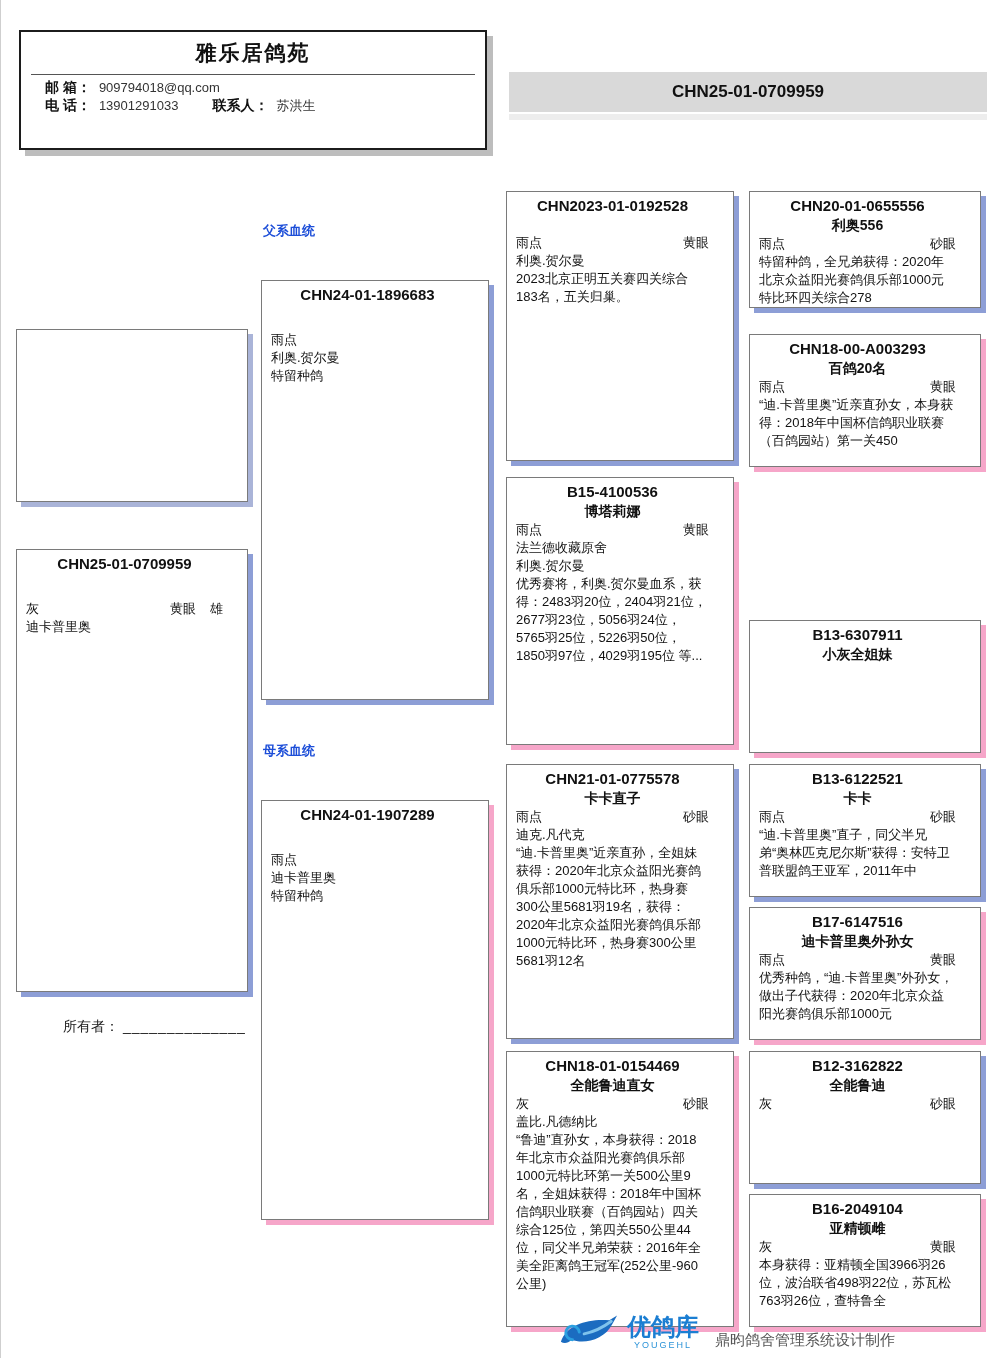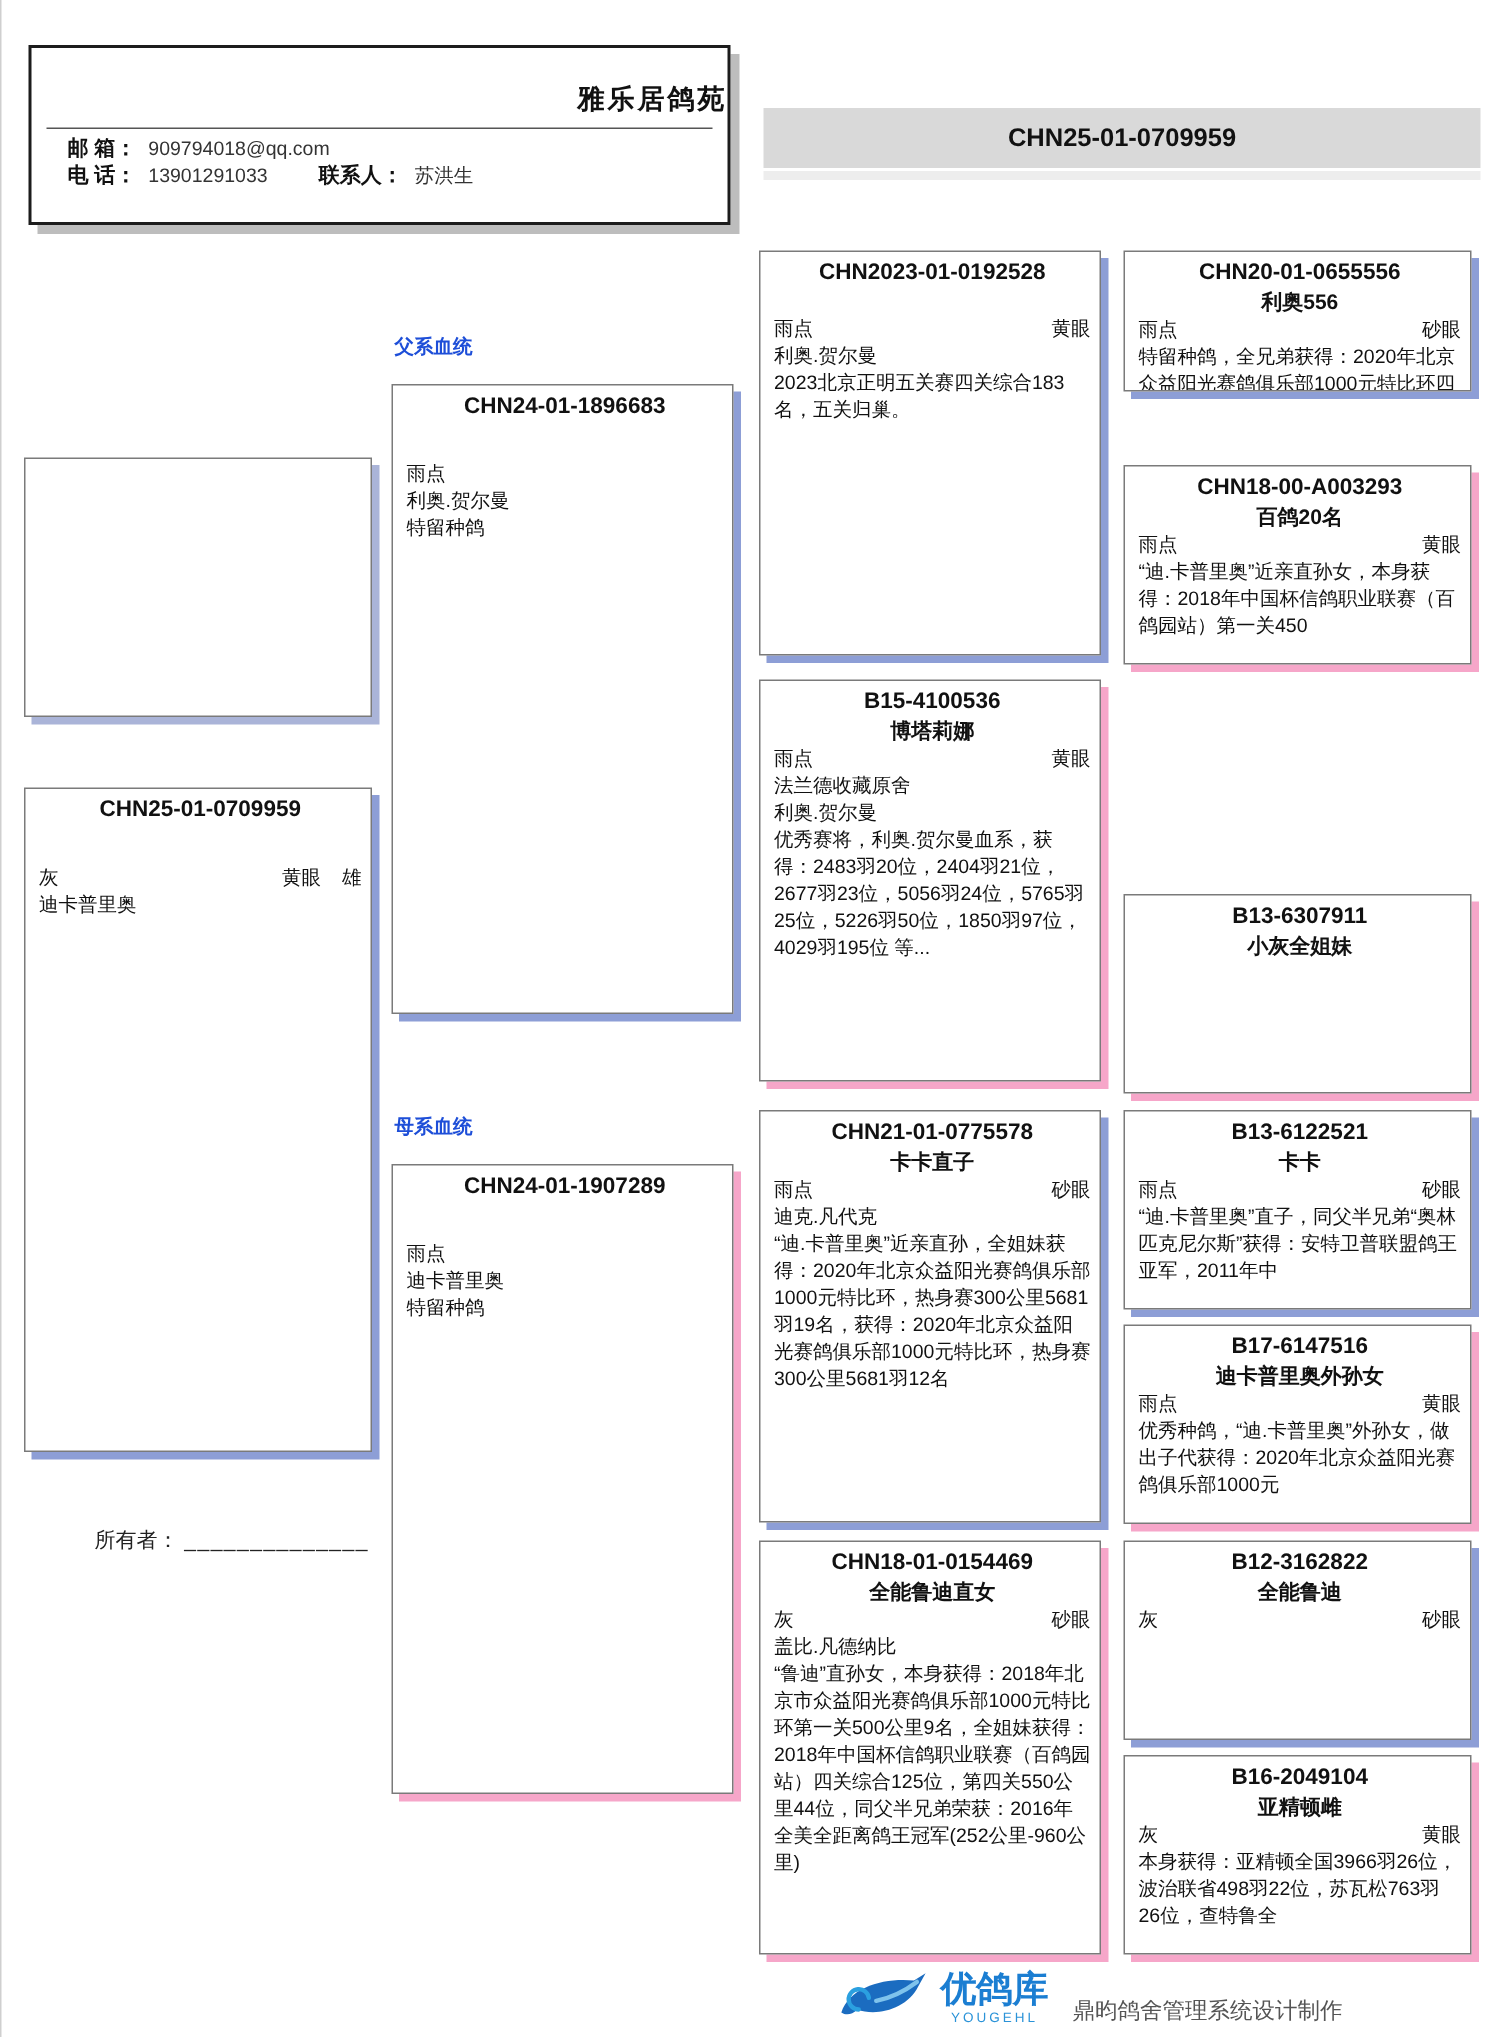--- a/index.html
+++ b/index.html
@@ -3,35 +3,35 @@
 <meta charset="utf-8">
 <style>
   html,body{margin:0;padding:0;background:#f2f2f2;}
   .page{position:relative;width:1000px;height:1358px;margin:0 auto;background:#ffffff;
         font-family:"Liberation Sans","DejaVu Sans",sans-serif;color:#111;overflow:hidden;
         border-left:1px solid #cfcfcf;box-sizing:border-box;}
 
   
   .hdr{position:absolute;left:18px;top:30px;width:468px;height:120px;background:#fff;
        border:2px solid #1c1c1c;box-sizing:border-box;box-shadow:6px 6px 0 #bdbdbd;}
-  .hdr-title{text-align:right;font-size:18px;font-weight:bold;padding-top:22px;letter-spacing:2px;}
+  .hdr-title{text-align:center;font-size:21px;font-weight:bold;padding-top:7px;letter-spacing:2px;}
   .hdr-rule{border:none;border-top:1px solid #555;margin:7px 10px 4px 10px;}
   .hdr-row{display:flex;align-items:baseline;padding:0 0 1px 24px;font-size:13px;line-height:17px;}
   .hlabel{font-weight:bold;font-size:14px;margin-right:8px;white-space:nowrap;}
   .hval{color:#333;}
   .hval.spaced{margin-right:34px;}
 
   
   .tbar{position:absolute;left:508px;top:72px;width:478px;height:40px;background:#d9d9d9;
         display:flex;align-items:center;justify-content:center;font-size:17px;font-weight:bold;}
   .tbar-strip{position:absolute;left:508px;top:114px;width:478px;height:6px;background:#ededed;}
 
   
   .pbox{position:absolute;background:#fff;border:1px solid #7a7a7a;box-sizing:border-box;
-        padding:4px 6px 6px 9px;overflow:hidden;}
+        padding:4px 24px 6px 9px;overflow:hidden;margin-top:24px;}
   .male{box-shadow:5px 5px 0 #8d9ed6;}
   .female{box-shadow:5px 5px 0 #f6a6c9;}
   .neutral{box-shadow:5px 5px 0 #aab4d8;}
   .ring{text-align:center;font-weight:bold;font-size:15px;line-height:20px;}
   .pname{text-align:center;font-weight:bold;font-size:14px;line-height:19px;}
   .ce{display:flex;justify-content:space-between;align-items:baseline;font-size:13px;
       line-height:18px;min-height:18px;gap:23px;}
   .ce .right{display:flex;gap:14px;}
   .bline{font-size:13px;line-height:18px;}
   .gap18{height:18px;}
@@ -157,21 +157,21 @@
     <div class="ring">CHN18-01-0154469</div>
     <div class="pname">全能鲁迪直女</div>
     <div class="ce">
       <span>灰</span>
       <span>砂眼</span>
     </div>
     <div class="bline">盖比.凡德纳比</div>
     <div class="bline">“鲁迪”直孙女，本身获得：2018年北京市众益阳光赛鸽俱乐部1000元特比环第一关500公里9名，全姐妹获得：2018年中国杯信鸽职业联赛（百鸽园站）四关综合125位，第四关550公里44位，同父半兄弟荣获：2016年全美全距离鸽王冠军(252公里-960公里)</div>
   </div>
 
-  <div class="pbox male" style="left:748px;top:167px;width:232px;height:94px;">
+  <div class="pbox male" style="left:748px;top:167px;width:232px;height:117px;">
     <div class="ring">CHN20-01-0655556</div>
     <div class="pname">利奥556</div>
     <div class="ce">
       <span>雨点</span>
       <span>砂眼</span>
     </div>
     <div class="bline">特留种鸽，全兄弟获得：2020年北京众益阳光赛鸽俱乐部1000元特比环四关综合278</div>
   </div>
 
   <div class="pbox female" style="left:748px;top:310px;width:232px;height:133px;">

